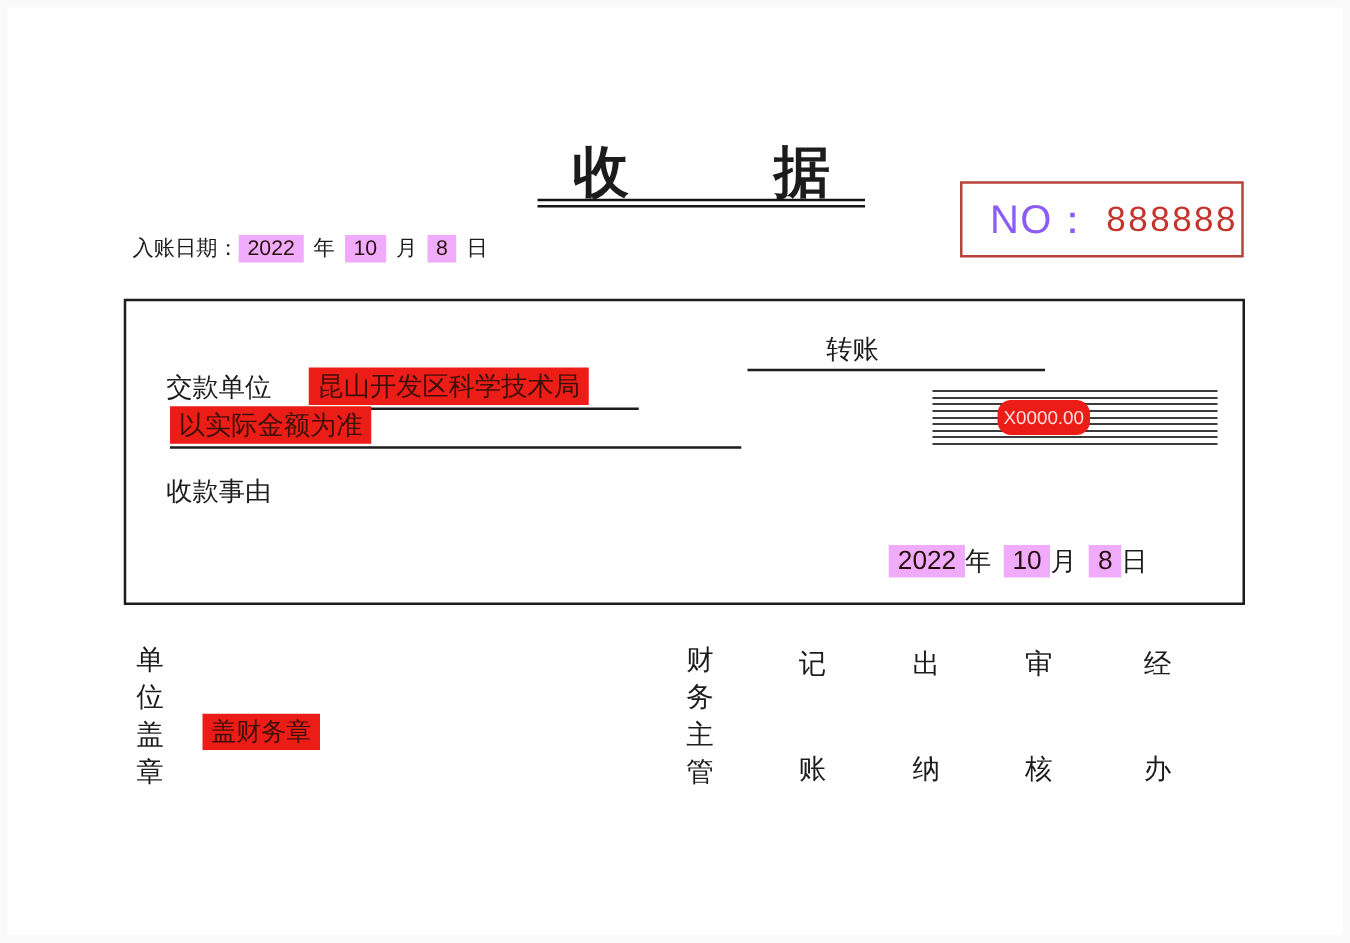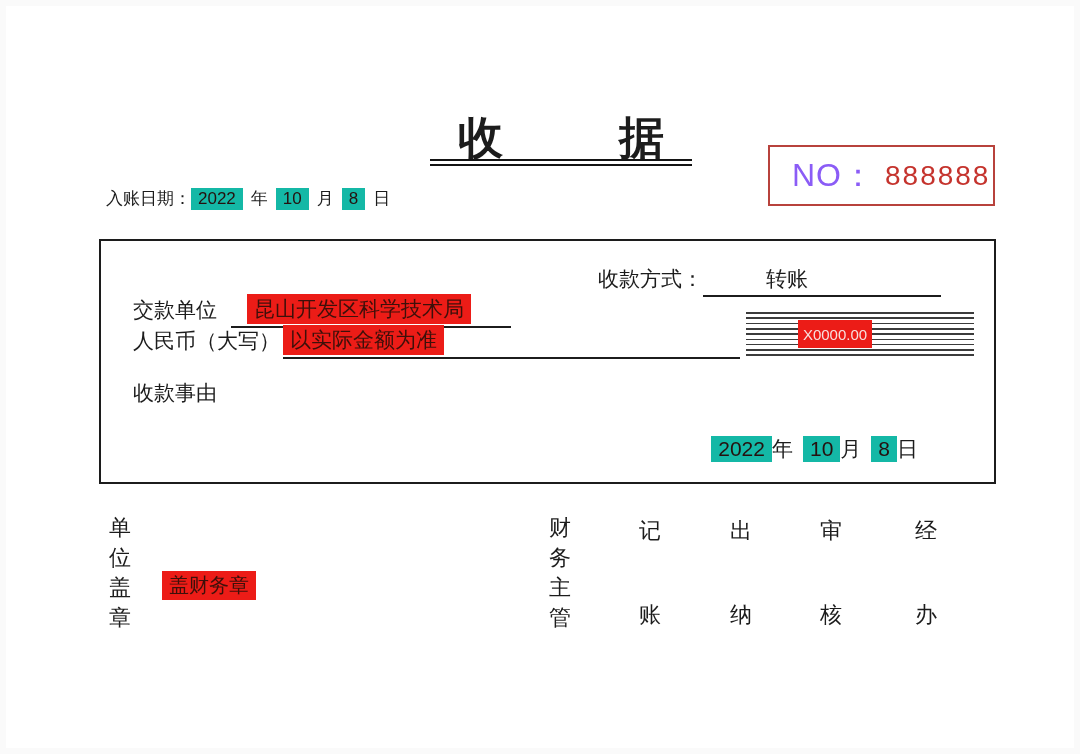--- a/index.html
+++ b/index.html
@@ -14,21 +14,21 @@
   .title-char { font-family:"DejaVu Serif", serif; font-weight:bold; font-size:45px; line-height:52px; }
 
   
   .no-box { position:absolute; left:762px; top:139px; width:227px; height:61px;
     border:2px solid #b8423c; display:flex; align-items:center; padding-left:22px; }
   .no-label { font-size:32px; color:#8b5cf6; letter-spacing:1px; }
   .no-value { font-size:28px; color:#c5332d; margin-left:10px; letter-spacing:2px; }
 
   
   .hl { background:#ec1c17; color:#3d100a; display:inline-block; padding:1px 7px; }
-  .hl-num { background:#14b8a6; color:#26100e; display:inline-block; padding:1px 7px; }
+  .hl-num { background:#f0abfc; color:#26100e; display:inline-block; padding:1px 7px; }
 
   
   .entry-date { position:absolute; left:100px; top:181px; font-size:17px; display:flex; align-items:center; }
   .entry-date .unit { margin:0 8px; }
 
   
   .main-box { position:absolute; left:93px; top:233px; width:897px; height:245px; border:2px solid #1c1c1c; }
   .frow { position:absolute; display:flex; align-items:flex-end; font-size:21px; }
   .flabel { white-space:nowrap; padding-bottom:4px; }
   .uline { border-bottom:2px solid #1c1c1c; display:inline-block; padding-bottom:2px; white-space:nowrap; }
@@ -39,21 +39,21 @@
   .row-method .uline { min-width:238px; text-align:center; padding-right:70px; }
   .row-words { left:32px; top:84px; }
   .row-words .uline { min-width:457px; margin-left:3px; }
   .row-reason { left:32px; top:138px;flex-direction:column; }
   .row-reason .uline { min-width:752px; margin-left:36px; text-align:center; padding-right:110px; }
 
   
   .stripes { position:absolute; left:645px; top:71px; width:228px; height:44px;
     background:repeating-linear-gradient(to bottom,#3c3c3c 0px,#3c3c3c 1.6px,transparent 1.6px,transparent 5.3px); }
   .amount-fig { position:absolute; left:52px; top:8px; width:74px; height:28px;
-    background:#ec1c17; color:#f7dfdd; font-size:15px; display:flex; align-items:center; justify-content:center; }
+    background:#ec1c17; color:#f7dfdd; font-size:15px; display:flex; align-items:center; justify-content:center;border-radius:11px; }
 
   
   .box-date { position:absolute; top:194px; right:76px; font-size:21px; display:flex; align-items:center; }
   .box-date .unit { margin-right:10px; }
 
   
   .vcol { position:absolute; display:flex; flex-direction:column; font-size:22px; line-height:30px; letter-spacing:0; }
   .unit-seal { left:103px; top:507px; }
   .fin-mgr { left:543px; top:507px; }
   .stamp { position:absolute; left:156px; top:565px; font-size:20px; }
@@ -86,30 +86,28 @@
   </div>
 
   <div class="main-box">
 
     <div class="frow row-payer">
       <span class="flabel">交款单位</span>
       <span class="uline"><span class="hl">昆山开发区科学技术局</span></span>
     </div>
 
     <div class="frow row-method">
-      <span class="flabel">收款方式：</span>
       <span class="uline"><span>转账</span></span>
     </div>
 
     <div class="stripes">
       <div class="amount-fig">X0000.00</div>
     </div>
 
     <div class="frow row-words">
-      <span class="flabel">人民币（大写）</span>
       <span class="uline"><span class="hl">以实际金额为准</span></span>
     </div>
 
     <div class="frow row-reason">
       <span class="flabel">收款事由</span>
     </div>
 
     <div class="box-date">
       <span class="hl-num">2022</span>
       <span class="unit">年</span>

